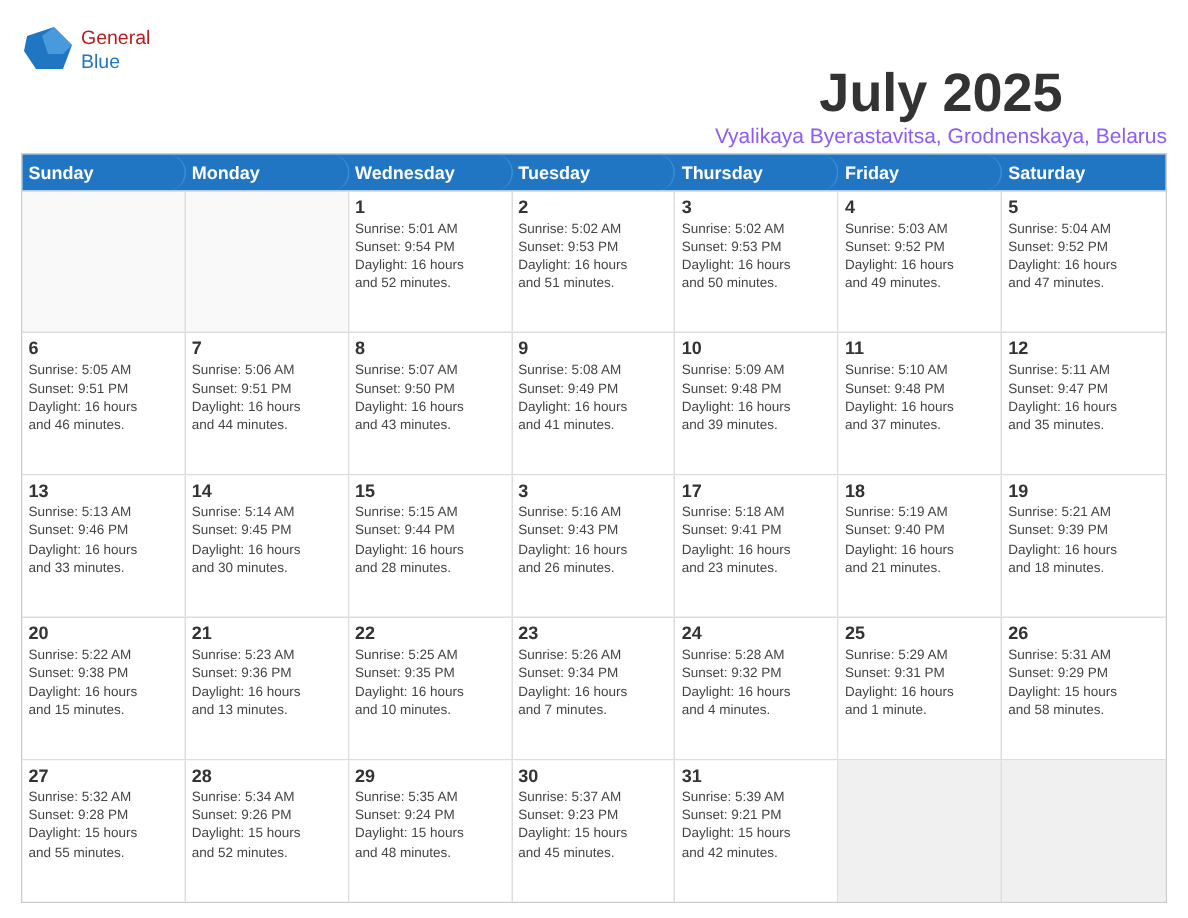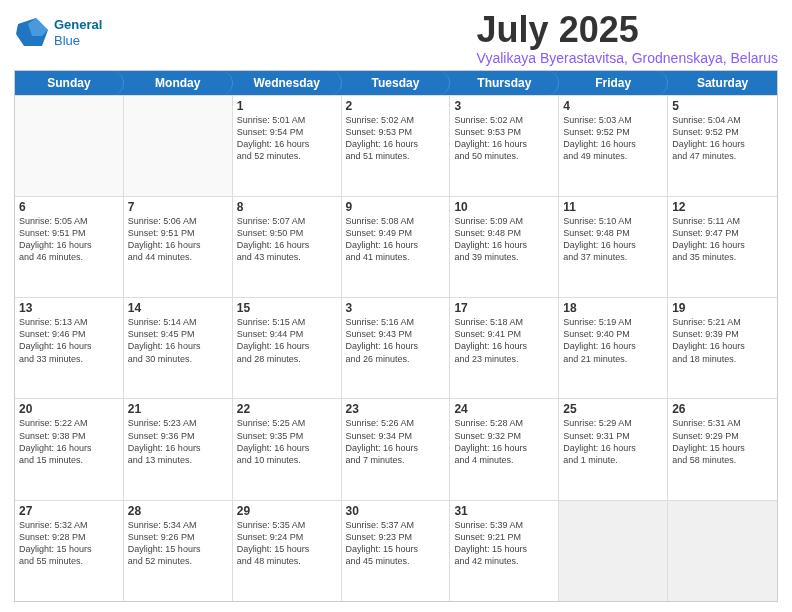--- a/index.html
+++ b/index.html
@@ -28,21 +28,22 @@
       align-items: center;
       margin-top: 4px;
     }
     .logo-text {
       font-size: 13px;
       font-weight: bold;
       color: #333;
       line-height: 1.2;
     }
     .title-block {
-      text-align: left;
+      text-align: center;
+      margin-top: 32px;
     }
     .main-title {
       font-size: 36px;
       font-weight: bold;
       color: #333;
       line-height: 1.1;
     }
     .subtitle {
       font-size: 14px;
       color: #8b5cf6;
@@ -57,21 +58,21 @@
     .cal-header-row {
       display: grid;
       grid-template-columns: repeat(7, 1fr);
       background: #2176c4;
     }
     .cal-header-cell {
       color: #fff;
       font-size: 12px;
       font-weight: bold;
       padding: 5px 4px;
-      text-align: center;
+      text-align: left;
       border-right: 1px solid #3a8fd4;
       border-radius: 12px;
     }
     .cal-header-cell:last-child { border-right: none; }
     .cal-body {
       flex: 1;
       display: flex;
       flex-direction: column;
     }
     .cal-row {
@@ -109,21 +110,21 @@
 <body>
 
 <div class="page">
   <div class="header">
     <div class="logo">
         <svg width="38" height="38" viewBox="0 0 38 38">
           <polygon points="4,10 22,4 34,16 28,32 10,32 2,20" fill="#2176c4"></polygon>
           <polygon points="14,10 22,4 34,16 28,22 18,22" fill="#5aaae8" opacity="0.7"></polygon>
         </svg>
         <div class="logo-text">
-          <span style="display:block;color:#0369a1;font-weight:bold;font-size:13px;">General</span>
+          <span style="display:block;color:#b91c1c;font-weight:normal;font-size:13px;">General</span>
           <span style="display:block;color:#2176c4;font-weight:normal;font-size:13px;">Blue</span>
         </div>
       </div>
     <div class="title-block">
       <div class="main-title">July 2025</div>
       <div class="subtitle">Vyalikaya Byerastavitsa, Grodnenskaya, Belarus</div>
     </div>
   </div>
 
   <div class="calendar">

